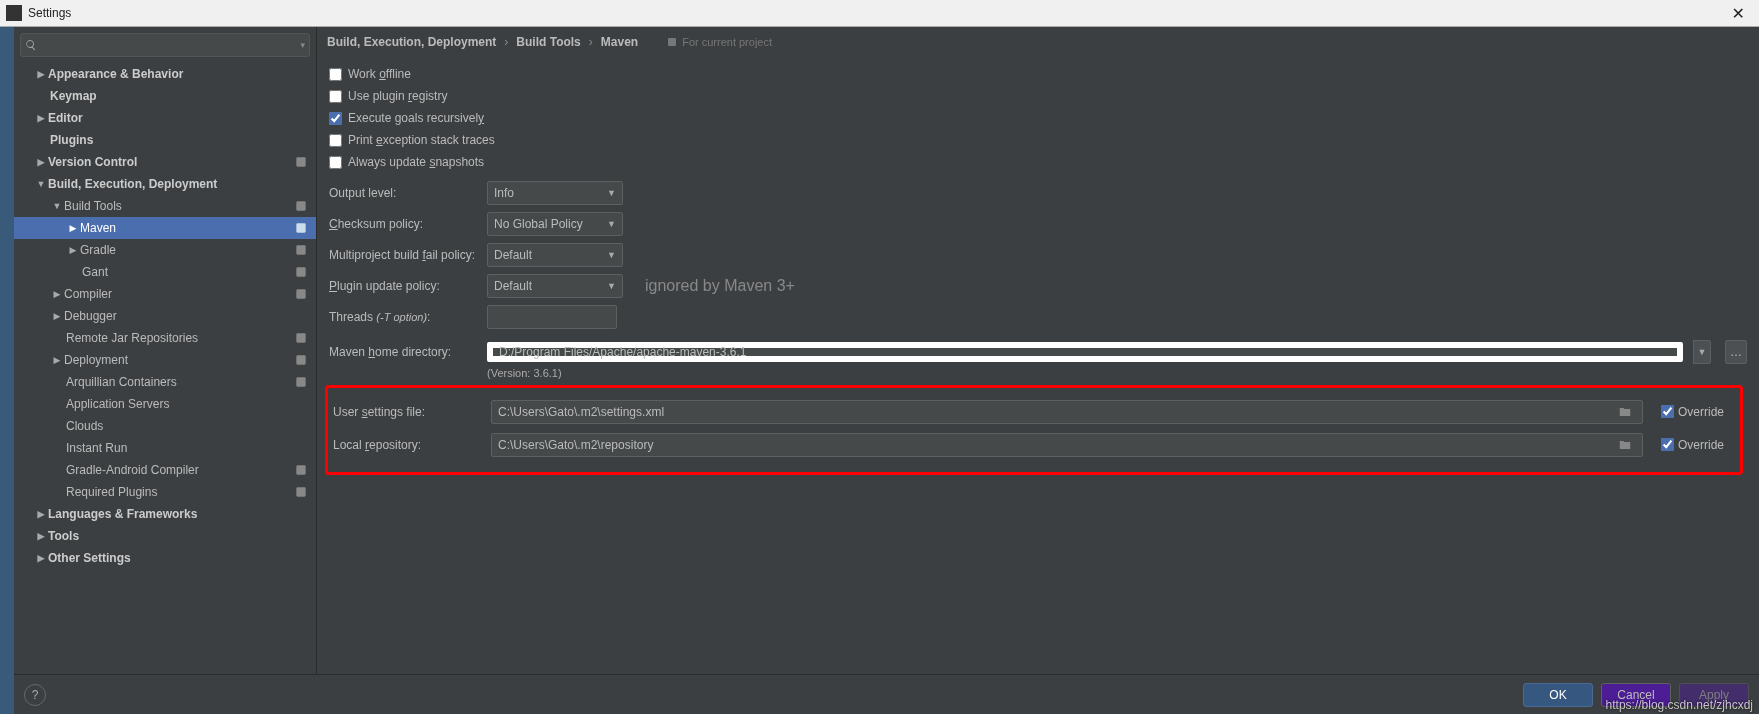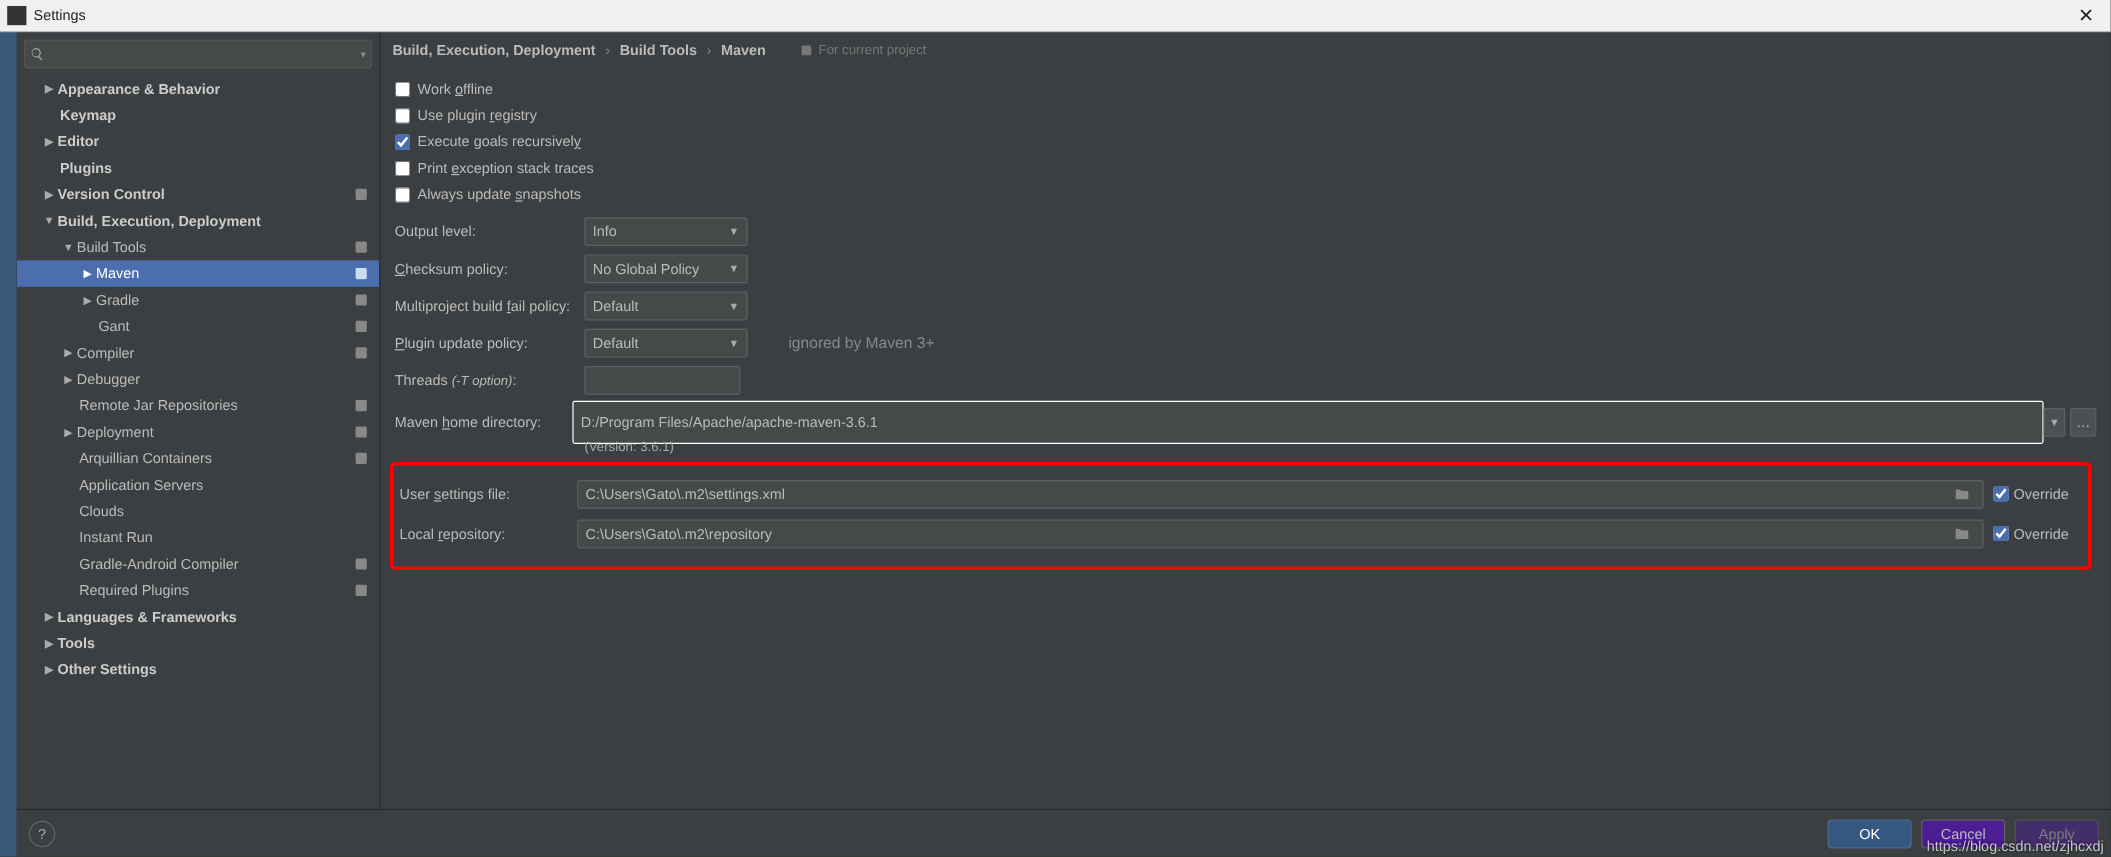--- a/index.html
+++ b/index.html
@@ -46,25 +46,25 @@
 .check-row input[type=checkbox] { width: 13px; height: 13px; accent-color: #4b6eaf; }
 .check-row label { cursor: pointer; }
 .underline { text-decoration: underline; }
 
 .field-row { display: flex; align-items: center; height: 31px; gap: 10px; }
 .field-label { width: 148px; }
 .combo { width: 136px; height: 24px; background: #45494a; border: 1px solid #5e6060; color: #bbb; font-size: 12px; padding: 0 6px; display: flex; align-items: center; justify-content: space-between; border-radius: 2px; cursor: pointer; }
 .combo .arrow { font-size: 9px; color: #aaa; }
 .text-input { height: 24px; background: #45494a; border: 1px solid #5e6060; color: #bbb; font-size: 12px; padding: 0 6px; border-radius: 2px; }
 .text-input.small { width: 130px; }
-.hint-after { font-size: 13px; color: #888; margin-left: 24px; }
-
-.wide-row { display: flex; align-items: center; height: 31px; }
+.hint-after { font-size: 16px; color: #888; margin-left: 12px; }
+
+.wide-row { display: flex; align-items: center; height: 31px; gap: 10px; }
 .wide-row .field-label { width: 148px; }
-.wide-combo { flex: 1; height: 36px; background: #45494a; border: 1px solid #ffffff; color: #bbb; font-size: 12px; padding: 0 6px; display: flex; align-items: center; border-radius: 2px; }
+.wide-combo { flex: 1; height: 20px; background: #45494a; border: 6px solid #ffffff; color: #bbb; font-size: 12px; padding: 0 6px; display: flex; align-items: center; border-radius: 2px; }
 .drop-btn { width: 18px; height: 24px; background: #4c5052; border: 1px solid #5e6060; display: flex; align-items: center; justify-content: center; font-size: 9px; color: #aaa; cursor: pointer; border-radius: 0 2px 2px 0; }
 .ellipsis-btn { width: 22px; height: 24px; background: #4c5052; border: 1px solid #5e6060; display: flex; align-items: center; justify-content: center; font-size: 12px; color: #bbb; cursor: pointer; margin-left: 4px; border-radius: 2px; }
 
 .version-row { padding-left: 158px; font-size: 11px; color: #aaa; margin-bottom: 6px; }
 
 .highlight-box { border: 3px solid #f00; border-radius: 4px; padding: 6px 4px 10px 4px; margin: 0 4px 0 -4px; }
 .highlight-box .wide-row { margin: 2px 1px; }
 .override-col { display: flex; align-items: center; gap: 4px; width: 74px; justify-content: flex-start; margin-left: 8px; }
 .override-col input { width: 13px; height: 13px; accent-color: #4b6eaf; }
 

